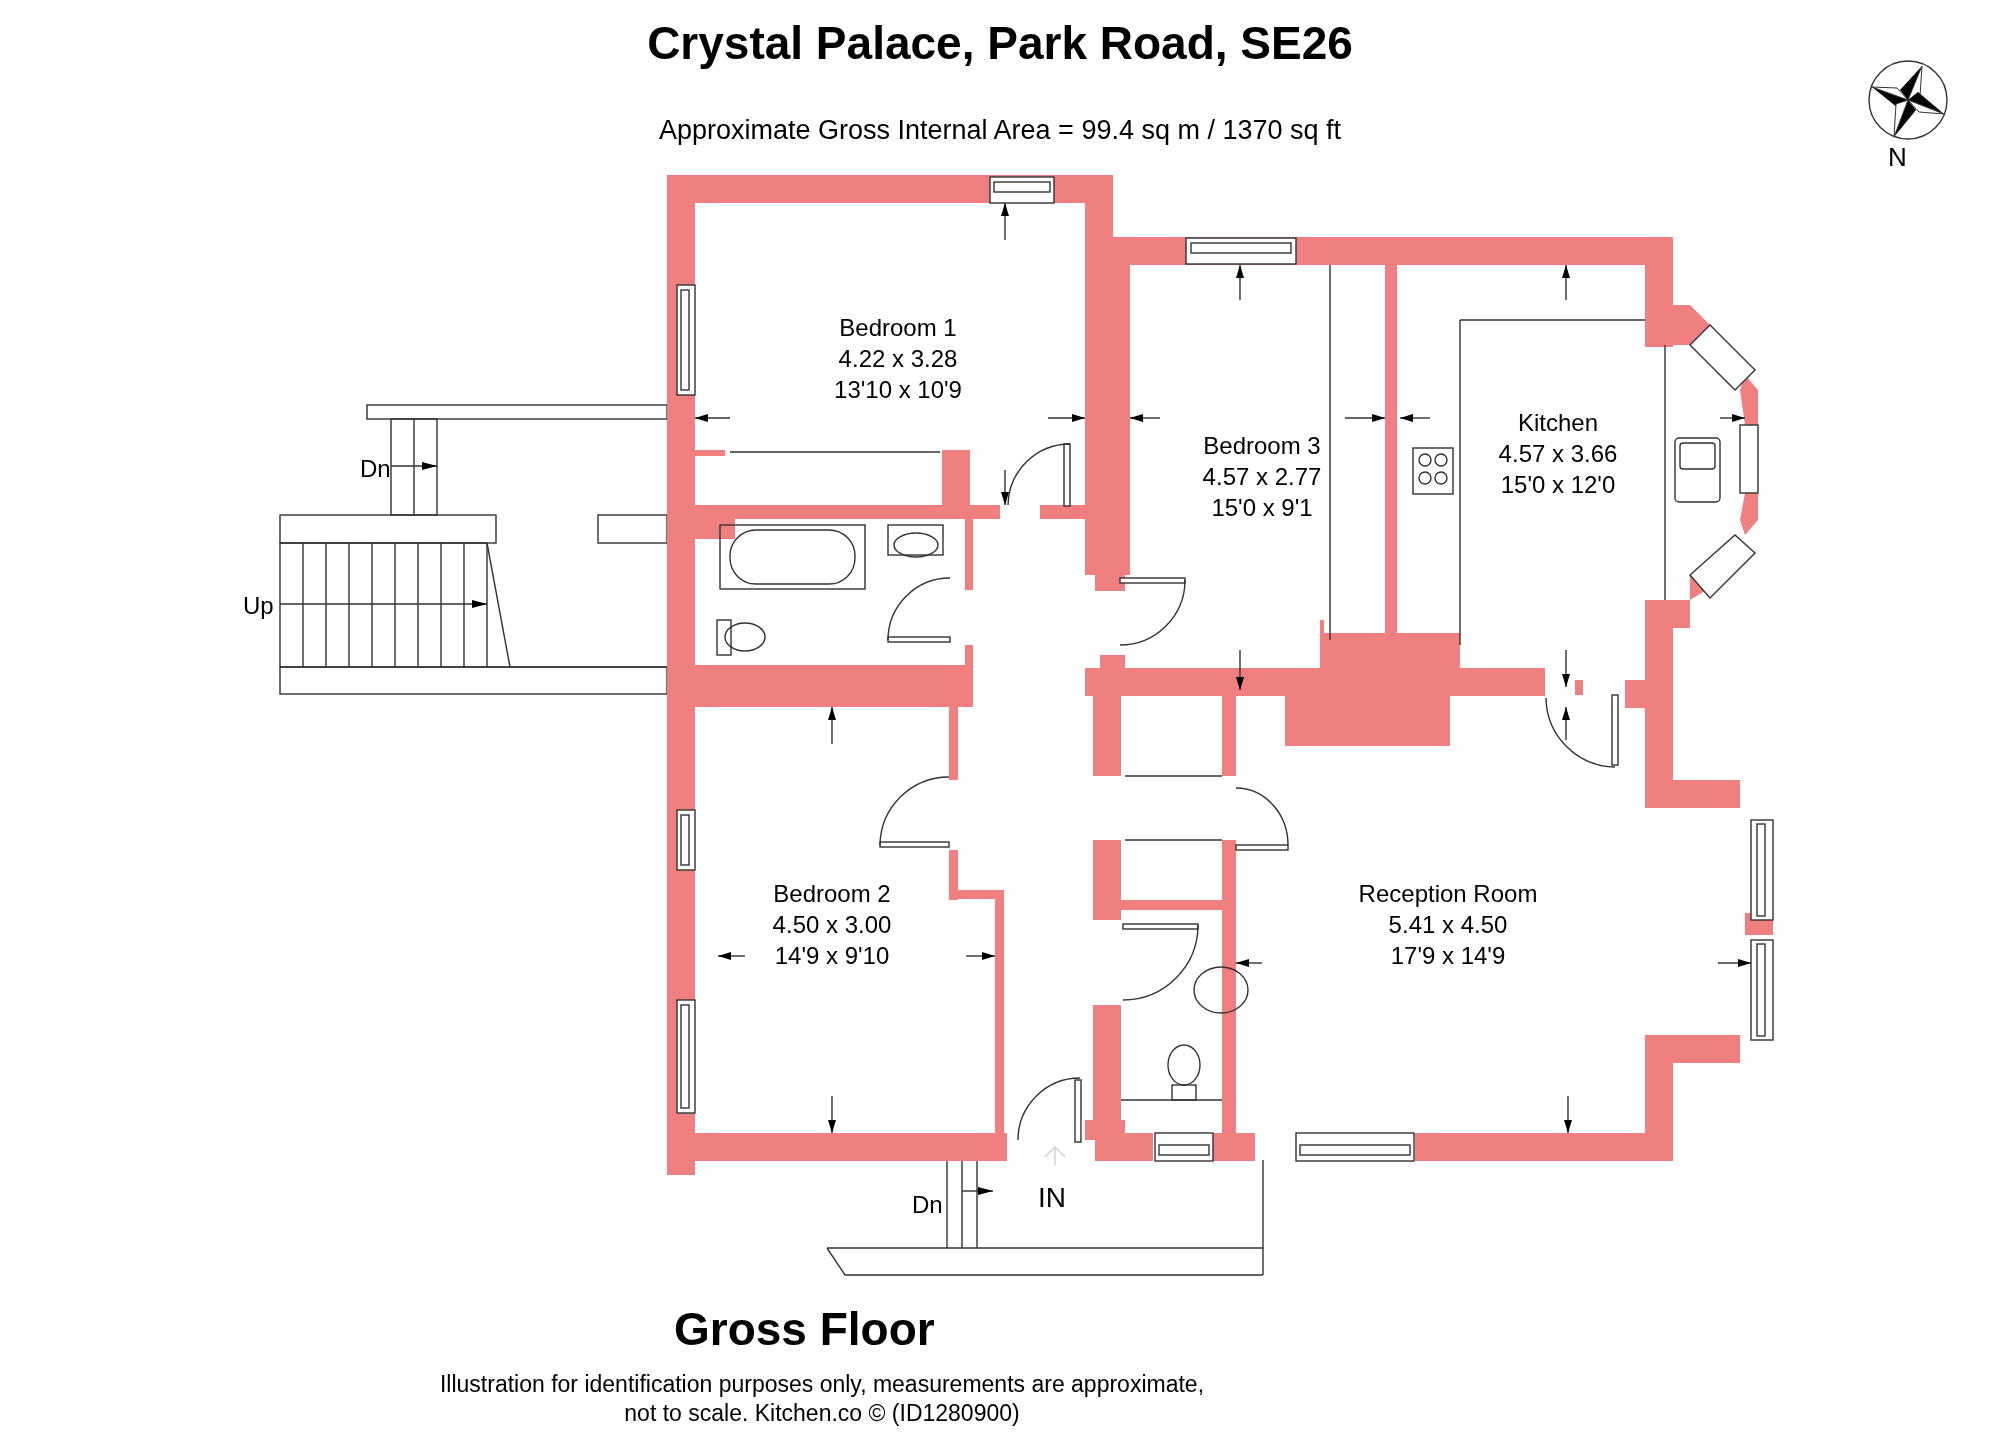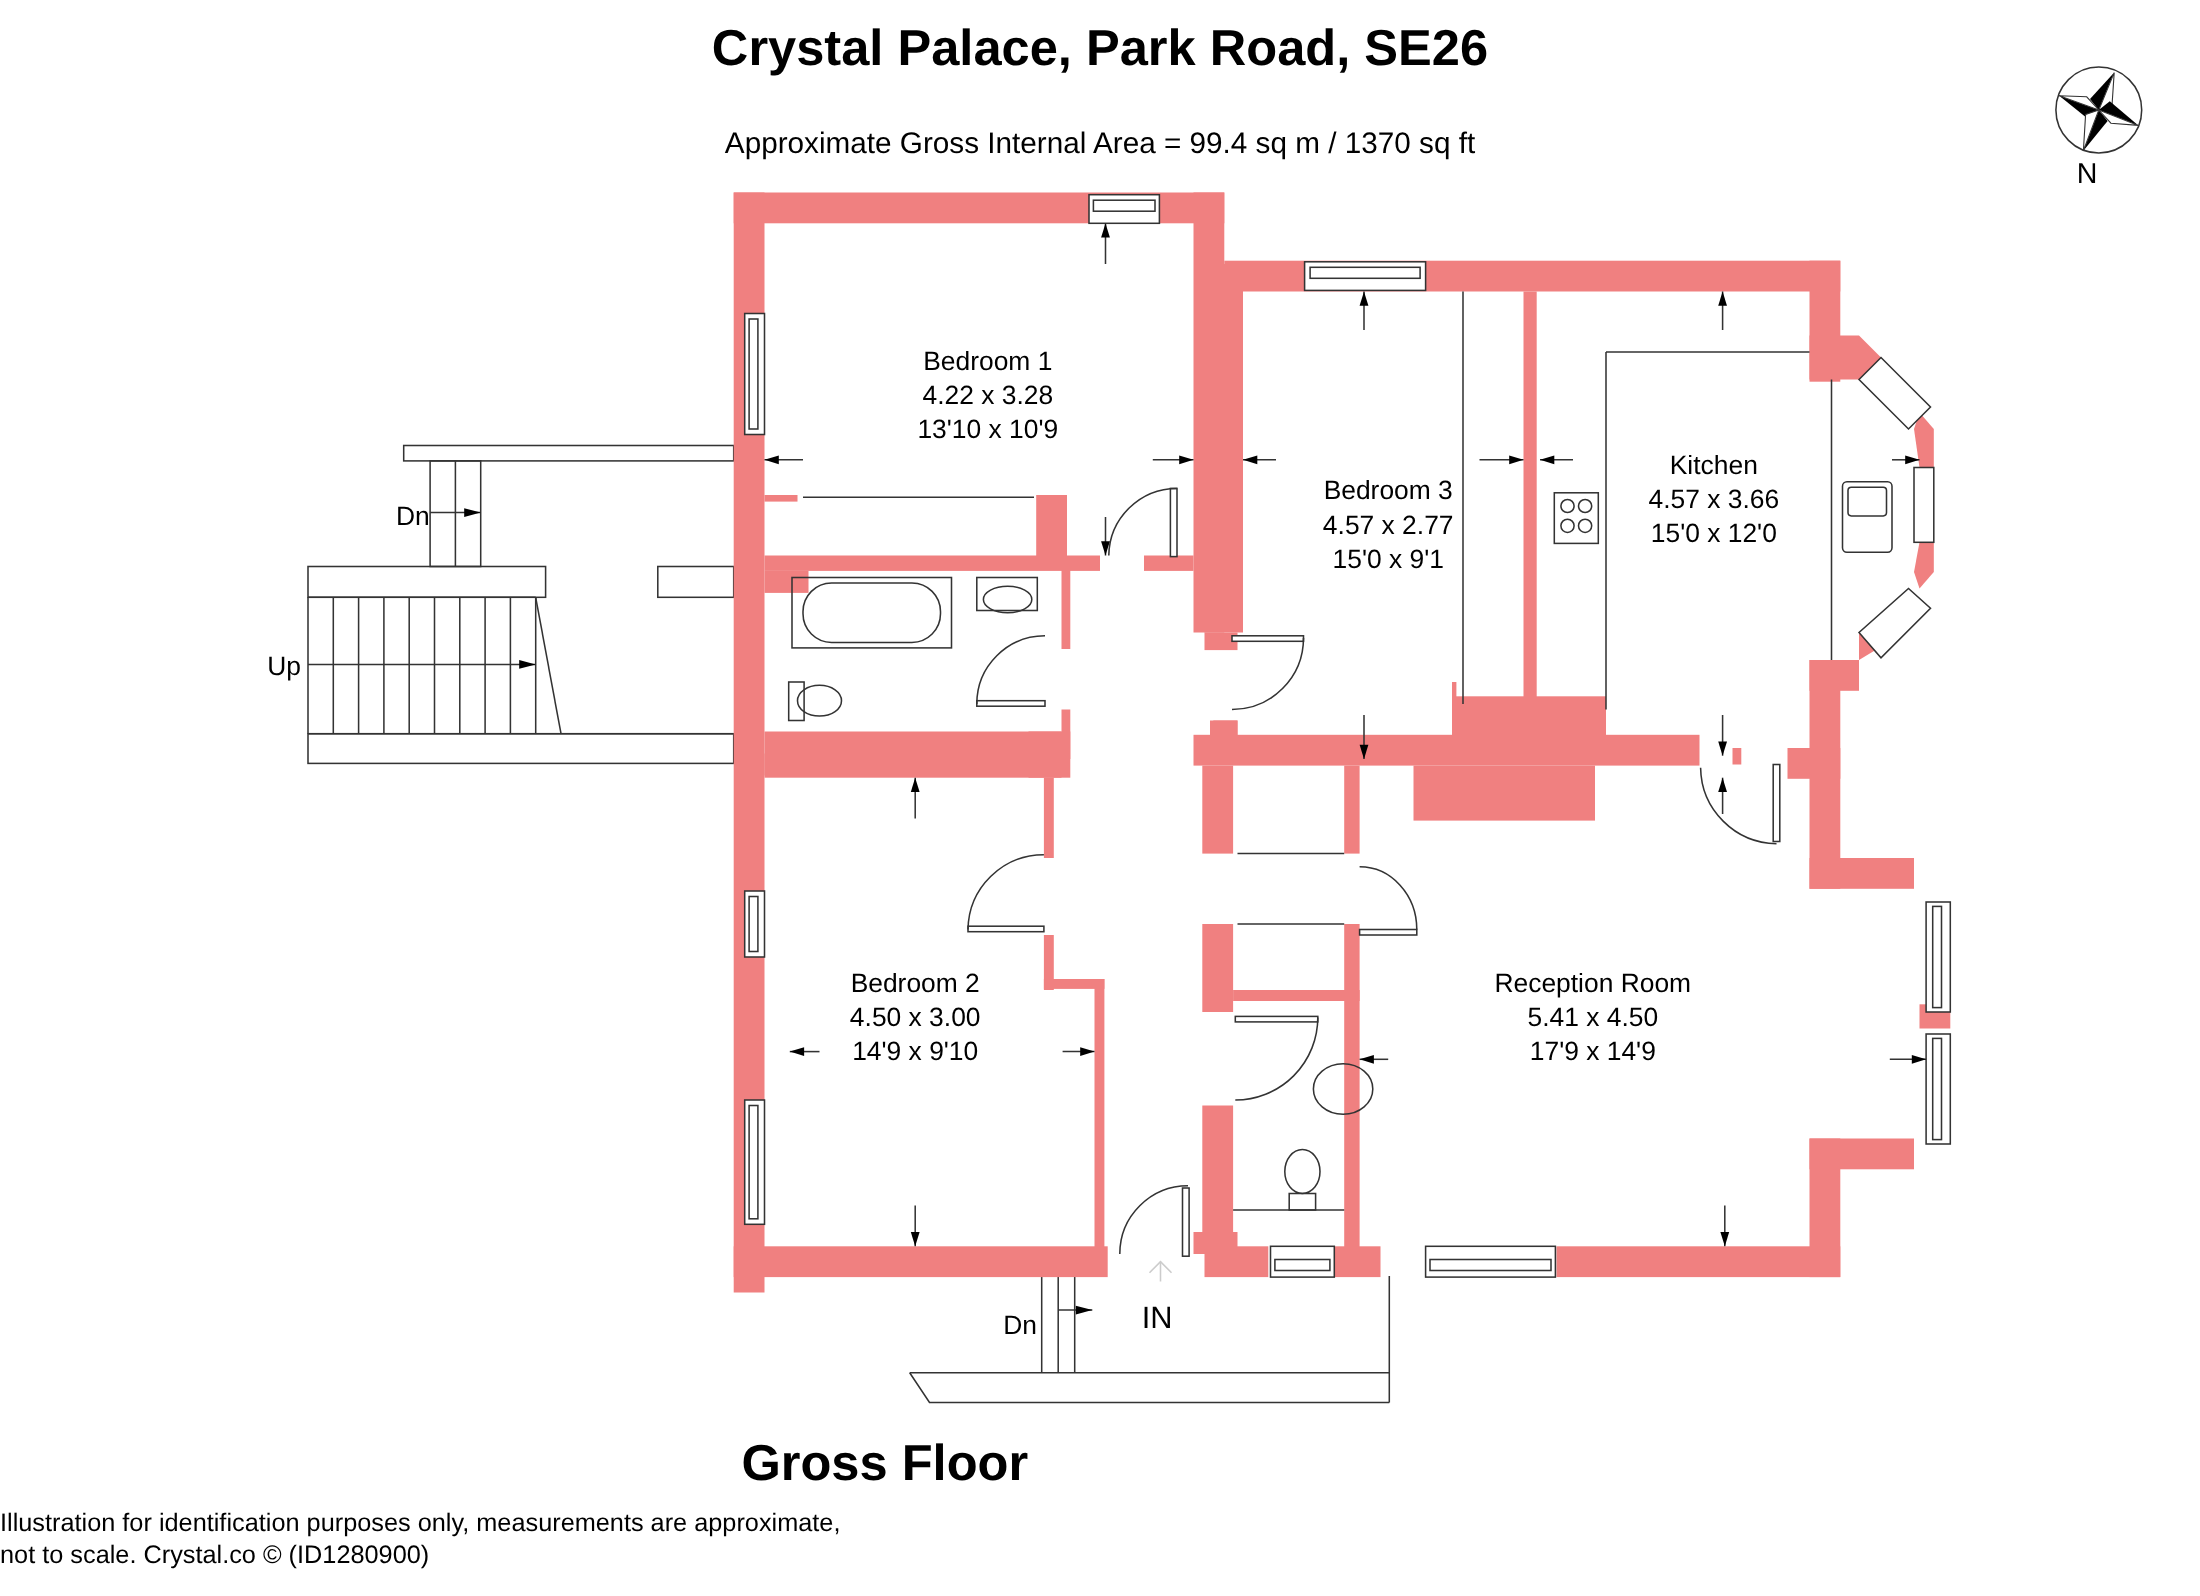--- a/index.html
+++ b/index.html
@@ -1,21 +1,21 @@
 <!DOCTYPE html>
 <html><head>
 <meta charset="utf-8">
 <style>
   html, body { margin: 0; padding: 0; background: #ffffff; }
   body { width: 2000px; height: 1451px; position: relative; overflow: hidden; font-family: "Liberation Sans", sans-serif; color: #000; }
   .abs { position: absolute; }
   .title { left: 0; width: 2000px; top: 16px; text-align: center; font-size: 46px; font-weight: bold; }
   .subtitle { left: 0; width: 2000px; top: 115px; text-align: center; font-size: 27px; }
   .floor-label { left: 674px; top: 1302px; font-size: 46px; font-weight: bold; }
-  .disclaimer { left: 0; width: 1644px; top: 1370px; text-align: left; font-size: 23px; line-height: 29px; }
+  .disclaimer { left: 0; width: 1644px; top: 1370px; text-align: center; font-size: 23px; line-height: 29px; }
   svg.plan { position: absolute; left: 0; top: 0; }
   .room-label { font-family: "Liberation Sans", sans-serif; font-size: 24px; fill: #000; text-anchor: middle; }
   .small-label { font-family: "Liberation Sans", sans-serif; font-size: 24px; fill: #000; }
   .wall { fill: #F08080; }
   .line { fill: none; stroke: #333; stroke-width: 1.4; }
   .win { fill: #fff; stroke: #333; stroke-width: 1.4; }
   .arrow { fill: #000; }
 </style>
 </head>
 <body>
@@ -295,14 +295,14 @@
   <g>
     <text x="1448" y="902" class="room-label">Reception Room</text>
     <text x="1448" y="933" class="room-label">5.41 x 4.50</text>
     <text x="1448" y="964" class="room-label">17'9 x 14'9</text>
   </g>
 </svg>
 
 <div class="abs floor-label">Gross Floor</div>
 <div class="abs disclaimer">
   <div>Illustration for identification purposes only, measurements are approximate,</div>
-  <div>not to scale. Crystal.co © (ID1280900)</div>
+  <div>not to scale. Kitchen.co © (ID1280900)</div>
 </div>
 
 </body></html>

